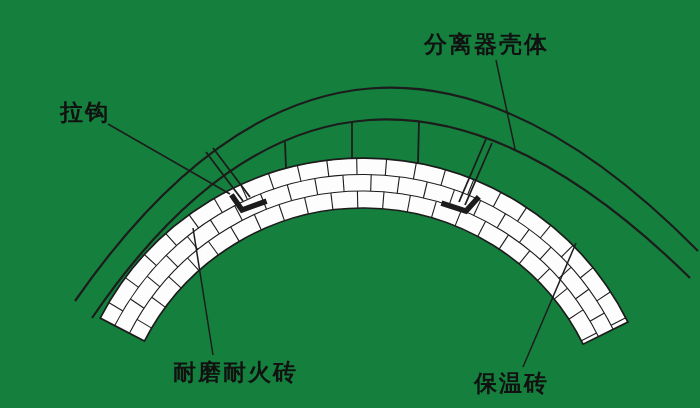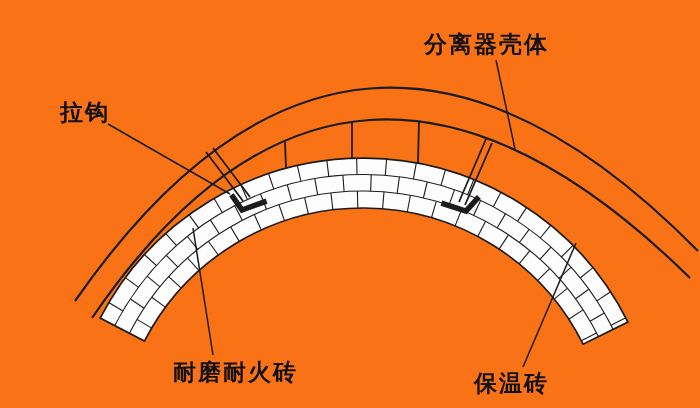--- a/index.html
+++ b/index.html
@@ -1,19 +1,19 @@
 <!DOCTYPE html>
 <html><head>
 <meta charset="utf-8">
 <style>
   html,body{margin:0;padding:0;background:#ffffff;}
   .stage{
     position:relative;
     width:700px;height:408px;
-    background:#f97316;
+    background:#15803d;
     font-family:"Liberation Sans", sans-serif;
     overflow:hidden;
   }
   svg{display:block;}
   .ln{stroke:#1c1c1c;fill:none;}
   .shell{stroke-width:2.2;}
   .band{stroke-width:1.7;fill:#fdfdfd;}
   .joint{stroke-width:1.1;}
   .connector{stroke-width:1.8;}
   .rod{stroke-width:1.8;}

